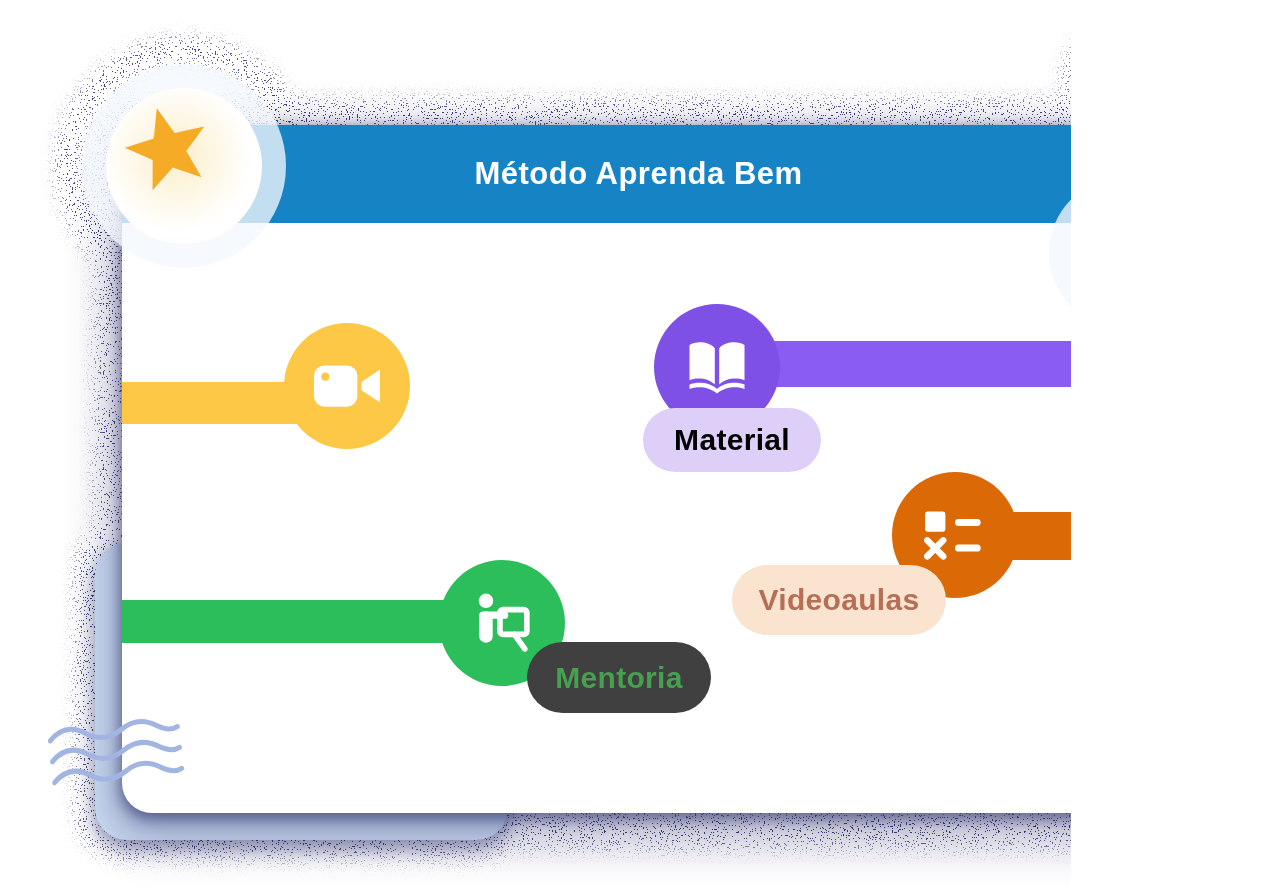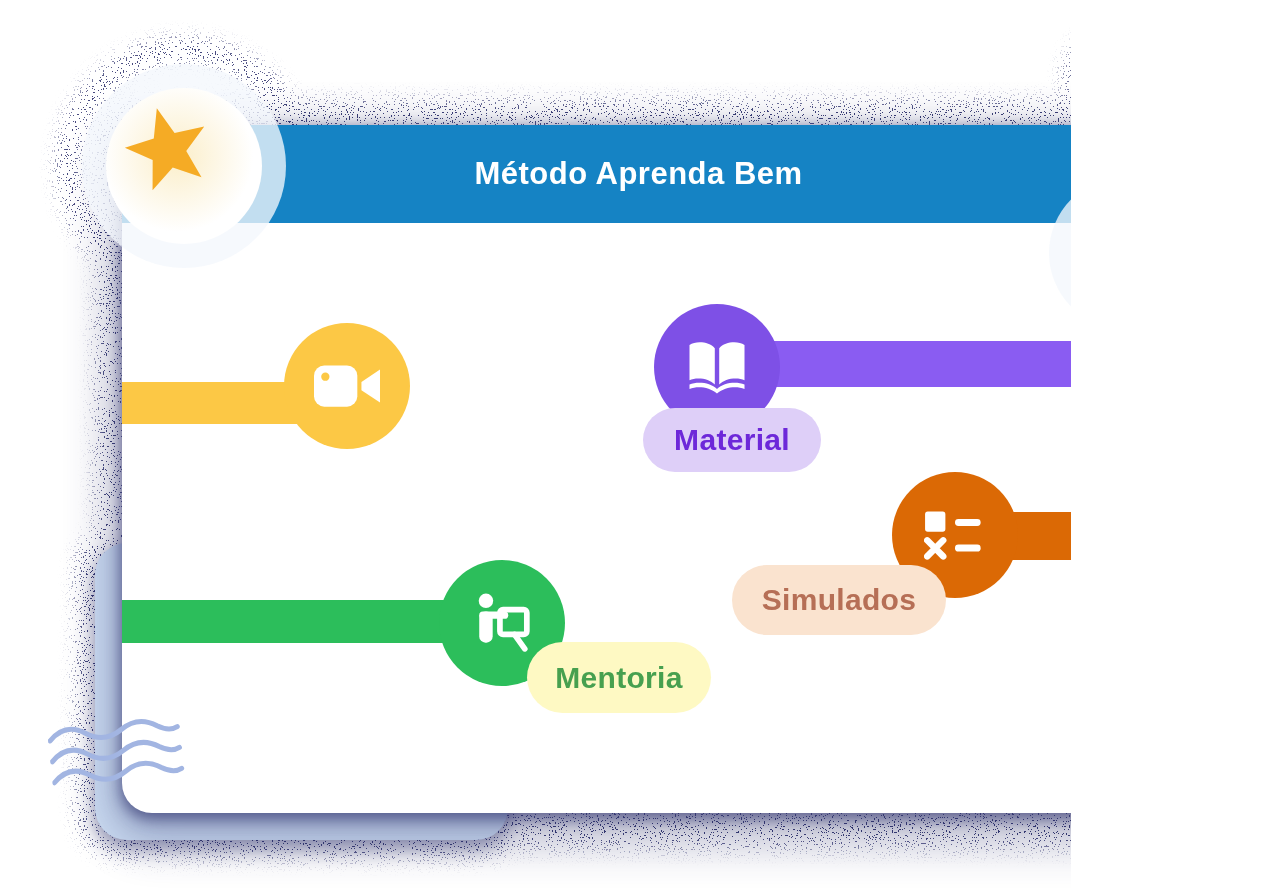--- a/index.html
+++ b/index.html
@@ -118,48 +118,48 @@
     </div>
 
     <div class="bar m-bar" style="background-color: rgb(138, 92, 242);"></div>
     <div class="node m-node" style="background-color: rgb(126, 80, 230);">
       <svg width="66" height="58" viewBox="0 0 60 52">
         <path d="M28 9 C23 3 11 2 5 6 L5 38 C11 35 23 36 28 42 Z" fill="#ffffff"></path>
         <path d="M32 9 C37 3 49 2 55 6 L55 38 C49 35 37 36 32 42 Z" fill="#ffffff"></path>
         <path d="M5 42 C12 39 24 40 30 46 C36 40 48 39 55 42 L55 46 C48 43 37 44 30 50 C23 44 12 43 5 46 Z" fill="#ffffff"></path>
       </svg>
     </div>
-    <div class="pill m-pill" style="background-color: rgb(222, 207, 248); color: #6d28d9;">
+    <div class="pill m-pill" style="background-color: rgb(222, 207, 248); color: #000000;">
       <span>Material</span>
     </div>
 
     <div class="bar s-bar" style="background-color: rgb(219, 105, 5);"></div>
     <div class="node s-node" style="background-color: rgb(219, 105, 5);">
       <svg width="62" height="50" viewBox="0 0 58 46">
         <rect x="1" y="1" width="19" height="19" rx="2.5" fill="#ffffff"></rect>
         <rect x="29" y="8" width="24" height="6.5" rx="3.2" fill="#ffffff"></rect>
         <path d="M3 28 L18 43 M18 28 L3 43" stroke="#ffffff" stroke-width="6" stroke-linecap="round" fill="none"></path>
         <rect x="29" y="32" width="24" height="6.5" rx="3.2" fill="#ffffff"></rect>
       </svg>
     </div>
     <div class="pill s-pill" style="background-color: rgb(250, 227, 207); color: rgb(182, 111, 86);">
-      <span>Simulados</span>
+      <span>Videoaulas</span>
     </div>
 
     <div class="bar t-bar" style="background-color: rgb(44, 190, 91);"></div>
     <div class="node t-node" style="background-color: rgb(44, 190, 91);">
       <svg width="58" height="60" viewBox="0 0 56 58">
         <circle cx="12.5" cy="7.5" r="7" fill="#ffffff"></circle>
         <rect x="6" y="18" width="13" height="30" rx="6" fill="#ffffff"></rect>
         <rect x="6" y="18" width="28" height="7" rx="3.5" fill="#ffffff"></rect>
         <rect x="26" y="16" width="26" height="24" rx="3" fill="none" stroke="#ffffff" stroke-width="5.5"></rect>
         <path d="M40 40 L50 54" stroke="#ffffff" stroke-width="5.5" stroke-linecap="round" fill="none"></path>
       </svg>
     </div>
-    <div class="pill t-pill" style="background-color: #fef9c3; color: rgb(71, 160, 79);">
+    <div class="pill t-pill" style="background-color: #404040; color: rgb(71, 160, 79);">
       <span>Mentoria</span>
     </div>
 
   </div>
 
   <div class="badge-ring star-ring" style="background-color: rgba(244, 247, 252, 0.78);">
     <div class="badge-inner star-inner"></div>
     <svg class="star-svg" width="96" height="96" viewBox="0 0 100 100">
       <polygon points="50,5 61.2,34.6 92.8,36.1 68.1,55.9 76.4,86.4 50,69 23.6,86.4 31.9,55.9 7.2,36.1 38.8,34.6" transform="rotate(-15 50 50)" style="fill: rgb(245, 171, 37);"></polygon>
     </svg>

